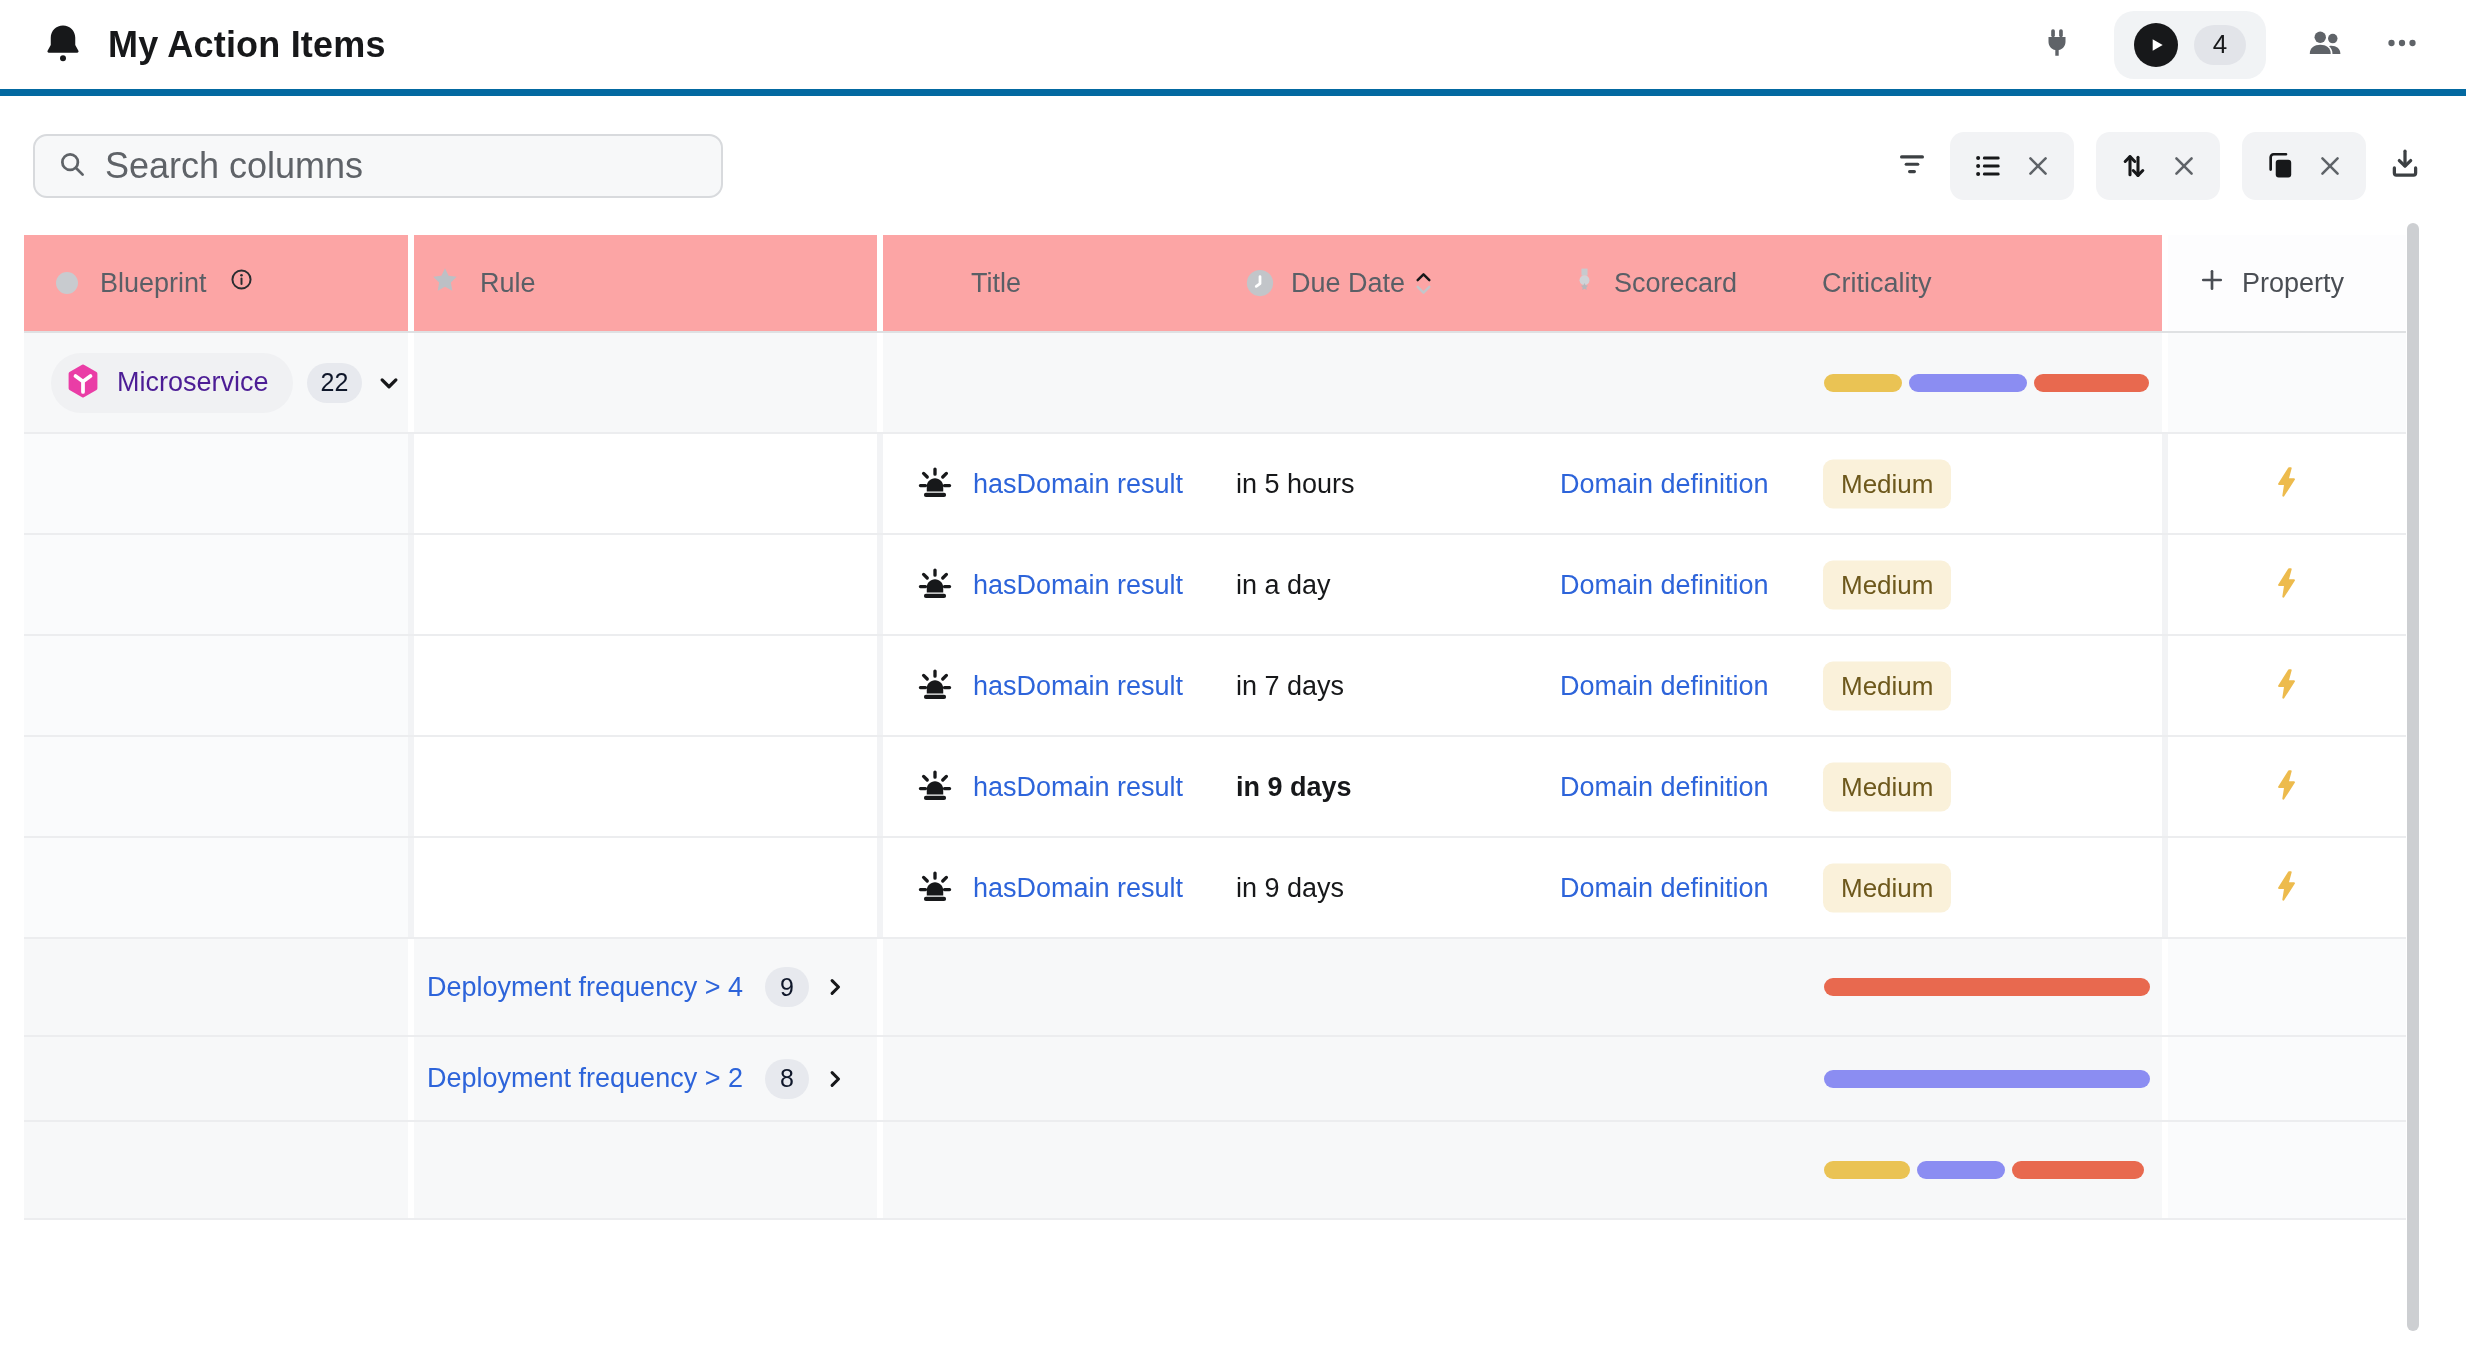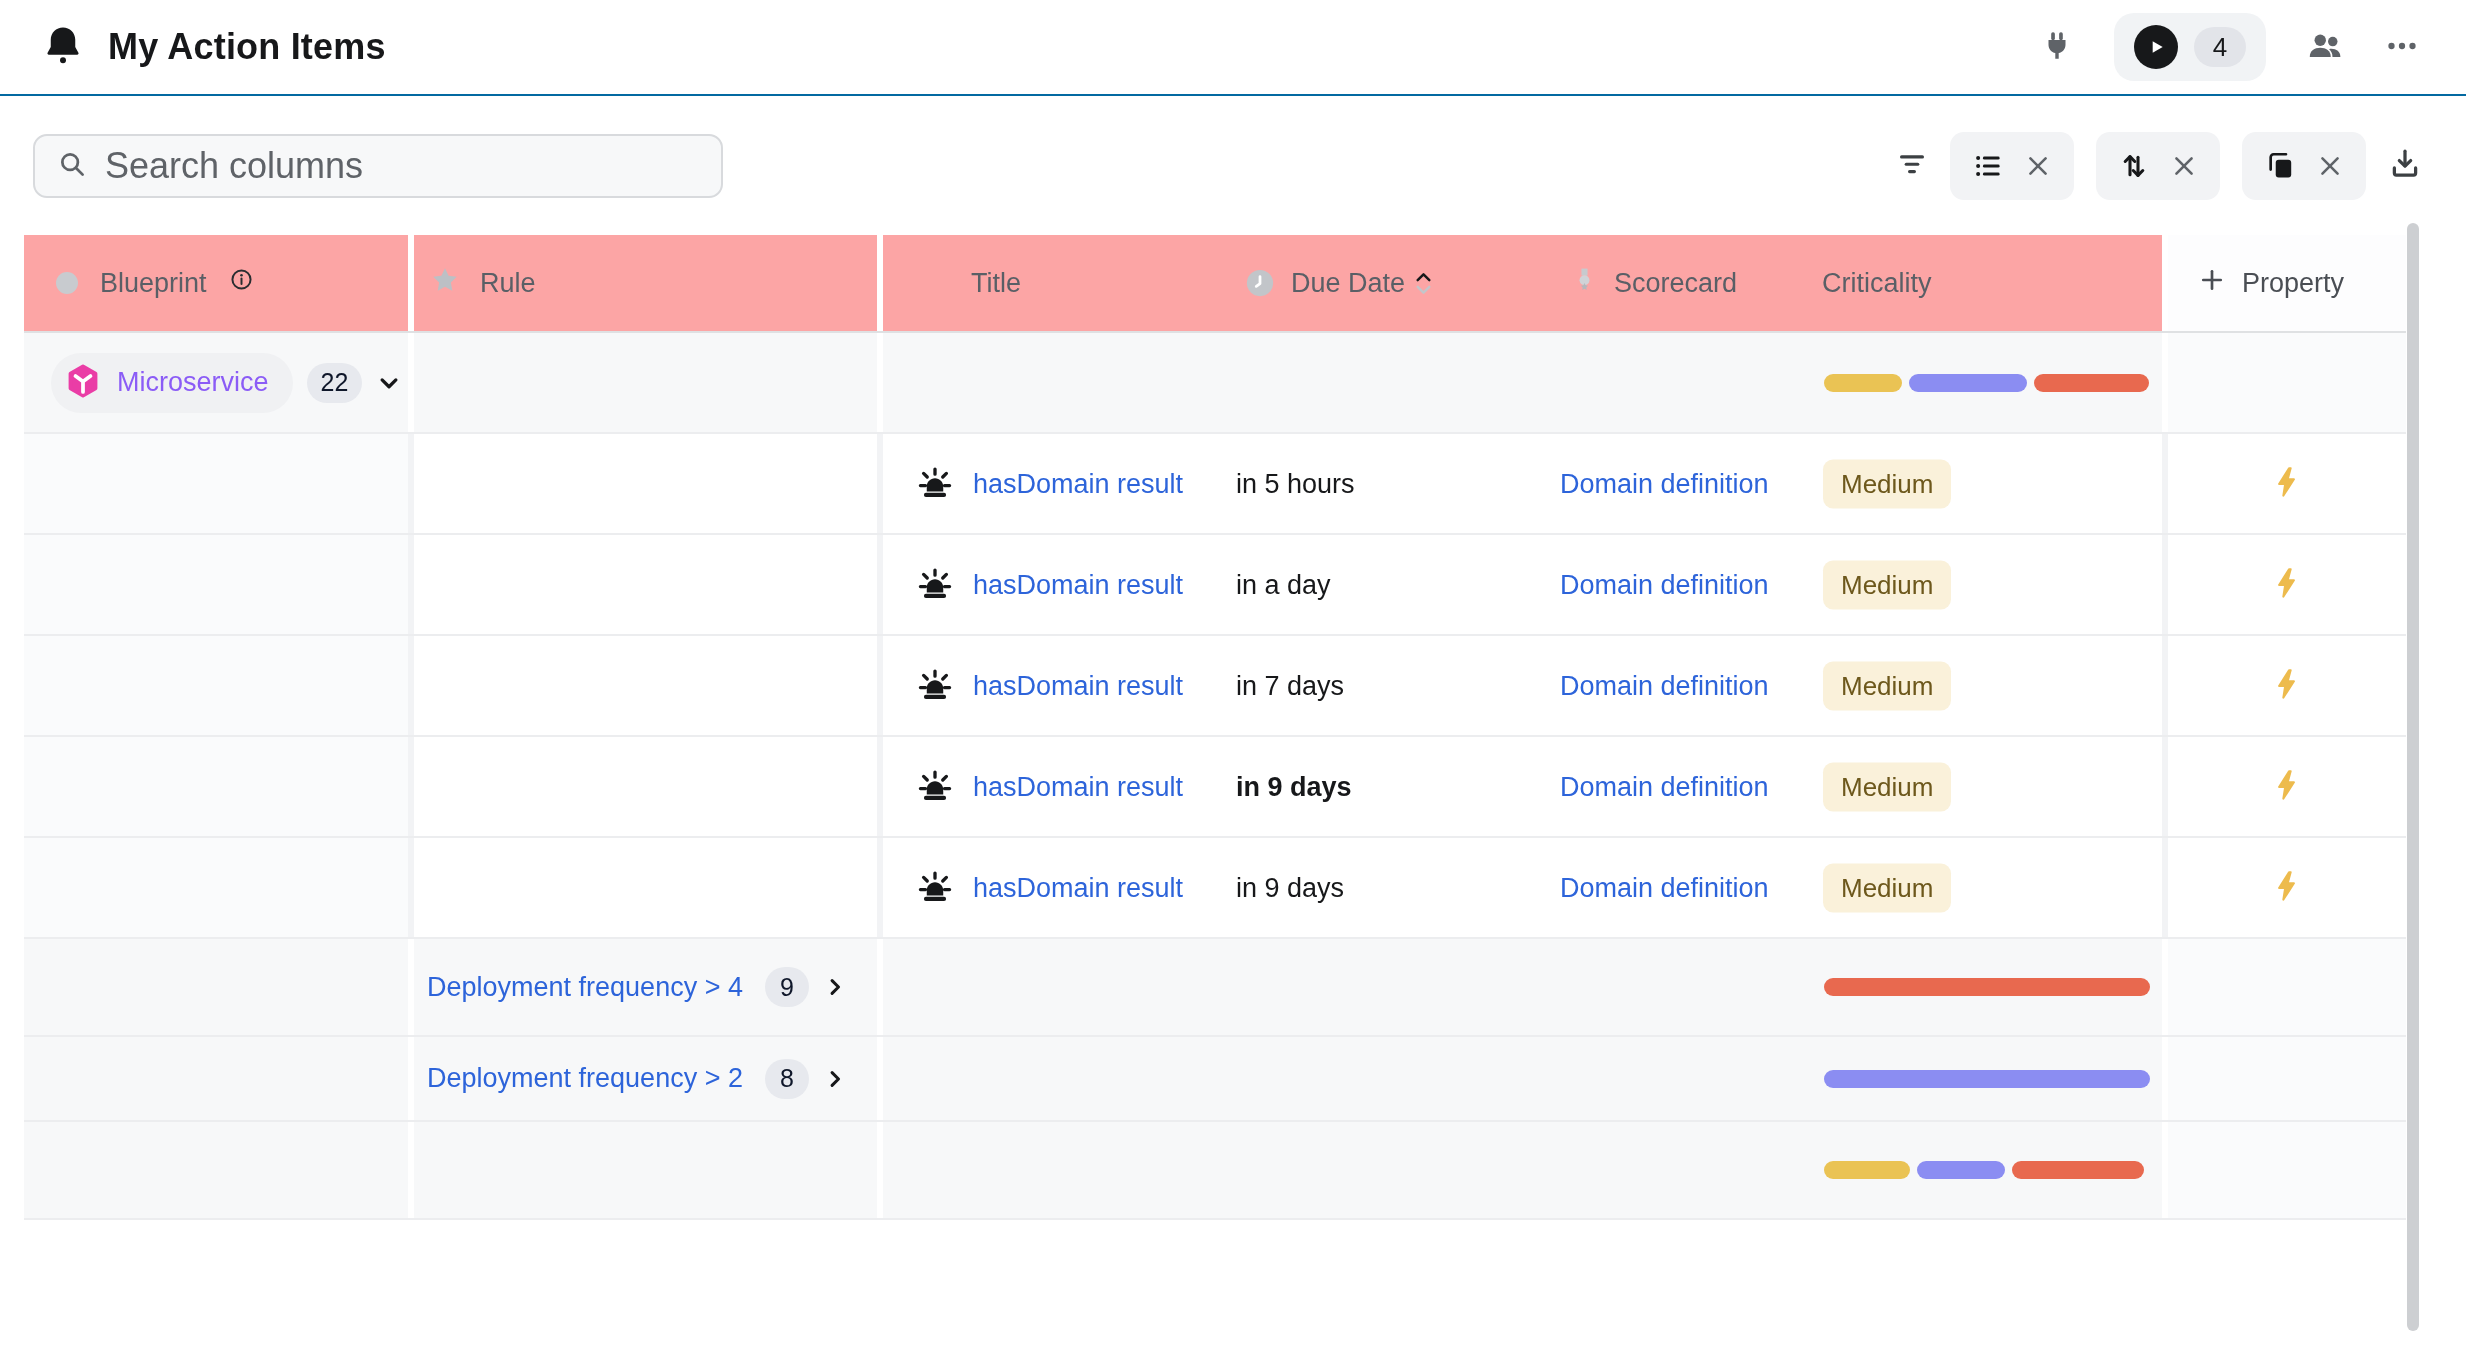--- a/index.html
+++ b/index.html
@@ -4,21 +4,21 @@
 <style>
   * { margin:0; padding:0; box-sizing:border-box; }
   html,body { background:#fff; }
   .screen {
     position:relative; width:2466px; height:1346px; overflow:hidden;
     background:#fff; font-family:"Liberation Sans", sans-serif; color:#1b1d20;
   }
   
   .app-header {
     height:96px; display:flex; align-items:center; justify-content:space-between;
-    padding:0 46px 0 42px; border-bottom:2px solid #0369a1;
+    padding:0 46px 0 42px; border-bottom:7px solid #0369a1;
   }
   .app-header-left { display:flex; align-items:center; gap:24px; }
   .page-title { font-size:36px; font-weight:700; color:#17181a; letter-spacing:.2px; }
   .app-header-right { display:flex; align-items:center; gap:40px; }
   .icon-btn { background:none; border:none; cursor:pointer; display:flex; align-items:center; }
   .runs-group {
     display:flex; align-items:center; gap:16px; background:#f1f3f5;
     border-radius:20px; padding:12px 20px; border:none; cursor:pointer;
   }
   .play-circle {
@@ -64,21 +64,21 @@
   .thead .c-rule { padding-left:16px; gap:20px; }
   .pos { position:absolute; top:50%; transform:translateY(-50%); display:flex; align-items:center; }
   
   .row.group .cell, .row.summary .cell { background:#f7f8f9; }
   .row.group .c-prop, .row.summary .c-prop { background:#fafbfc; }
   .row.leaf .cell { background:#fff; }
   .row.leaf .c-blueprint { background:#fafbfc; }
   .row.leaf .gap { background:#f2f3f5; }
   .bp-cell { padding-left:27px; }
   .bp-pill { display:flex; align-items:center; gap:16px; background:#f0f1f3; border-radius:999px; padding:10px 24px 10px 14px; cursor:pointer; }
-  .bp-label { font-size:27px; color:#8b5cf6; font-weight:500; }
+  .bp-label { font-size:27px; color:#4c1d95; font-weight:500; }
   .count-pill {
     margin-left:14px; background:#e7e9ee; border-radius:999px; min-width:44px; height:40px;
     display:flex; align-items:center; justify-content:center; padding:0 14px;
     font-size:25px; color:#0f172a;
   }
   .rule-cell { padding:0 28px 0 13px; }
   .rule-cell .count-pill { margin-left:auto; }
   .chev { margin-left:12px; display:flex; cursor:pointer; }
   .link { color:#2d64da; text-decoration:none; font-size:27px; font-weight:500; cursor:pointer; }
   .due-text { font-size:27px; color:#17181a; }

